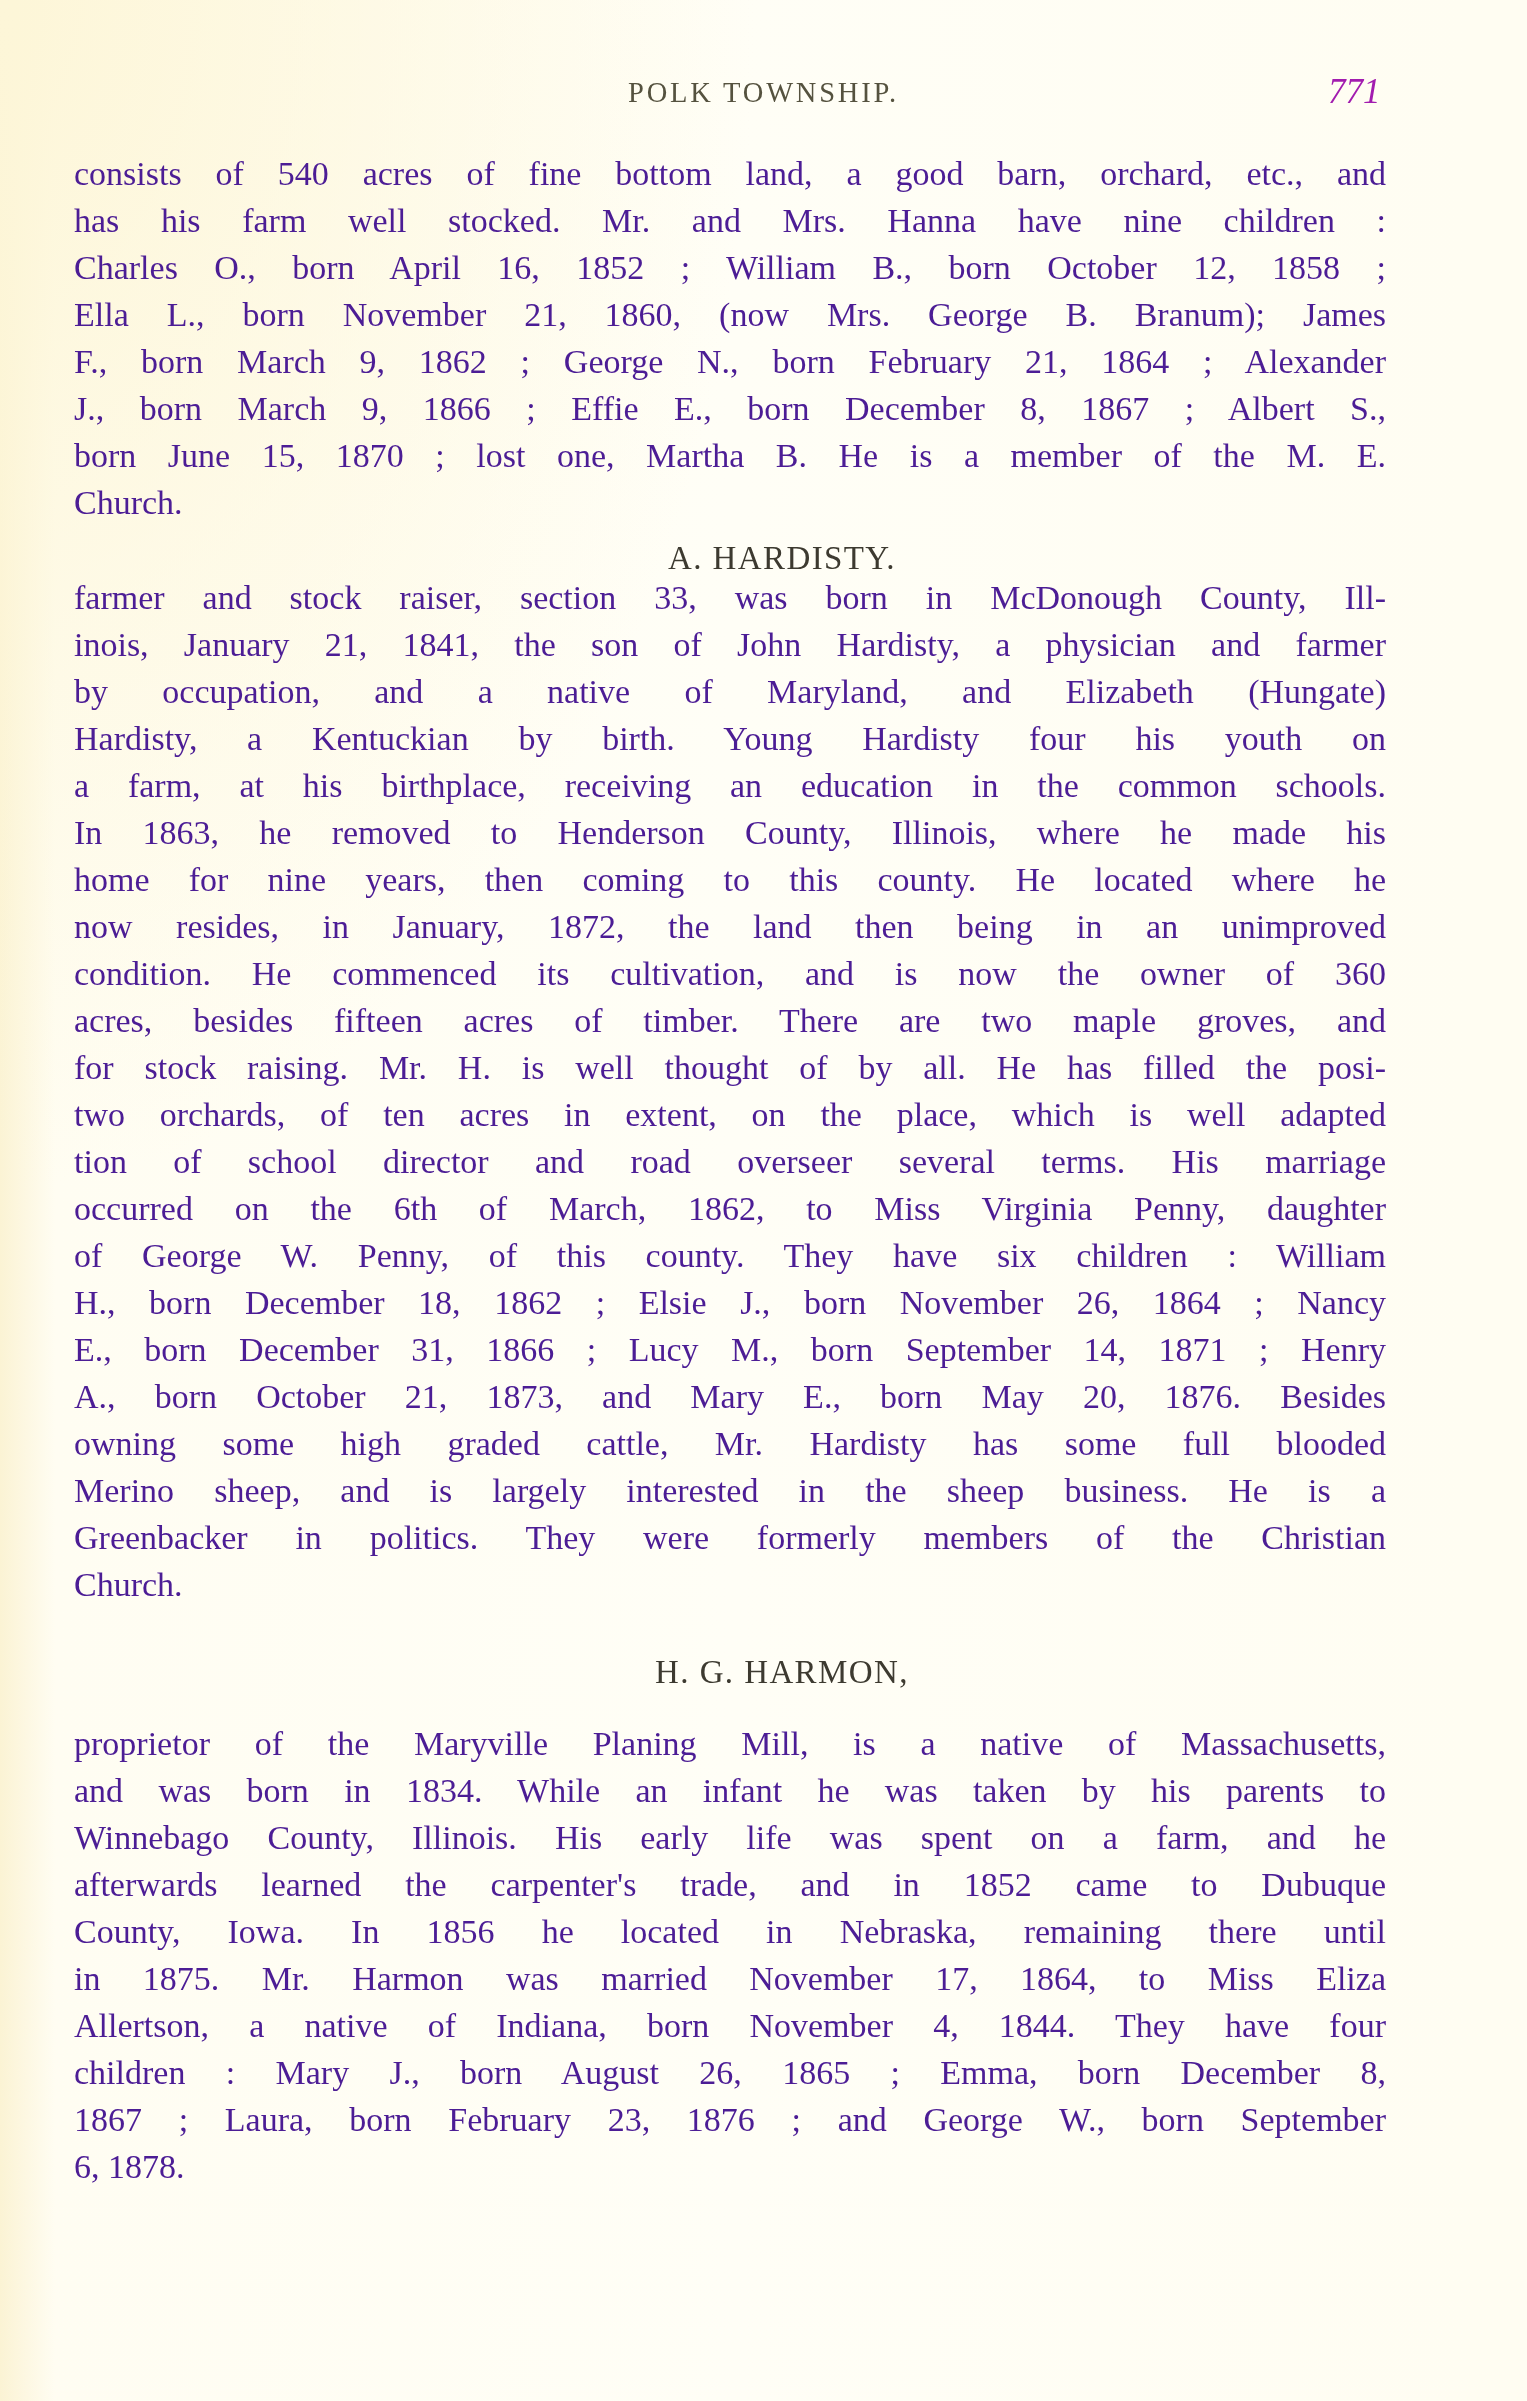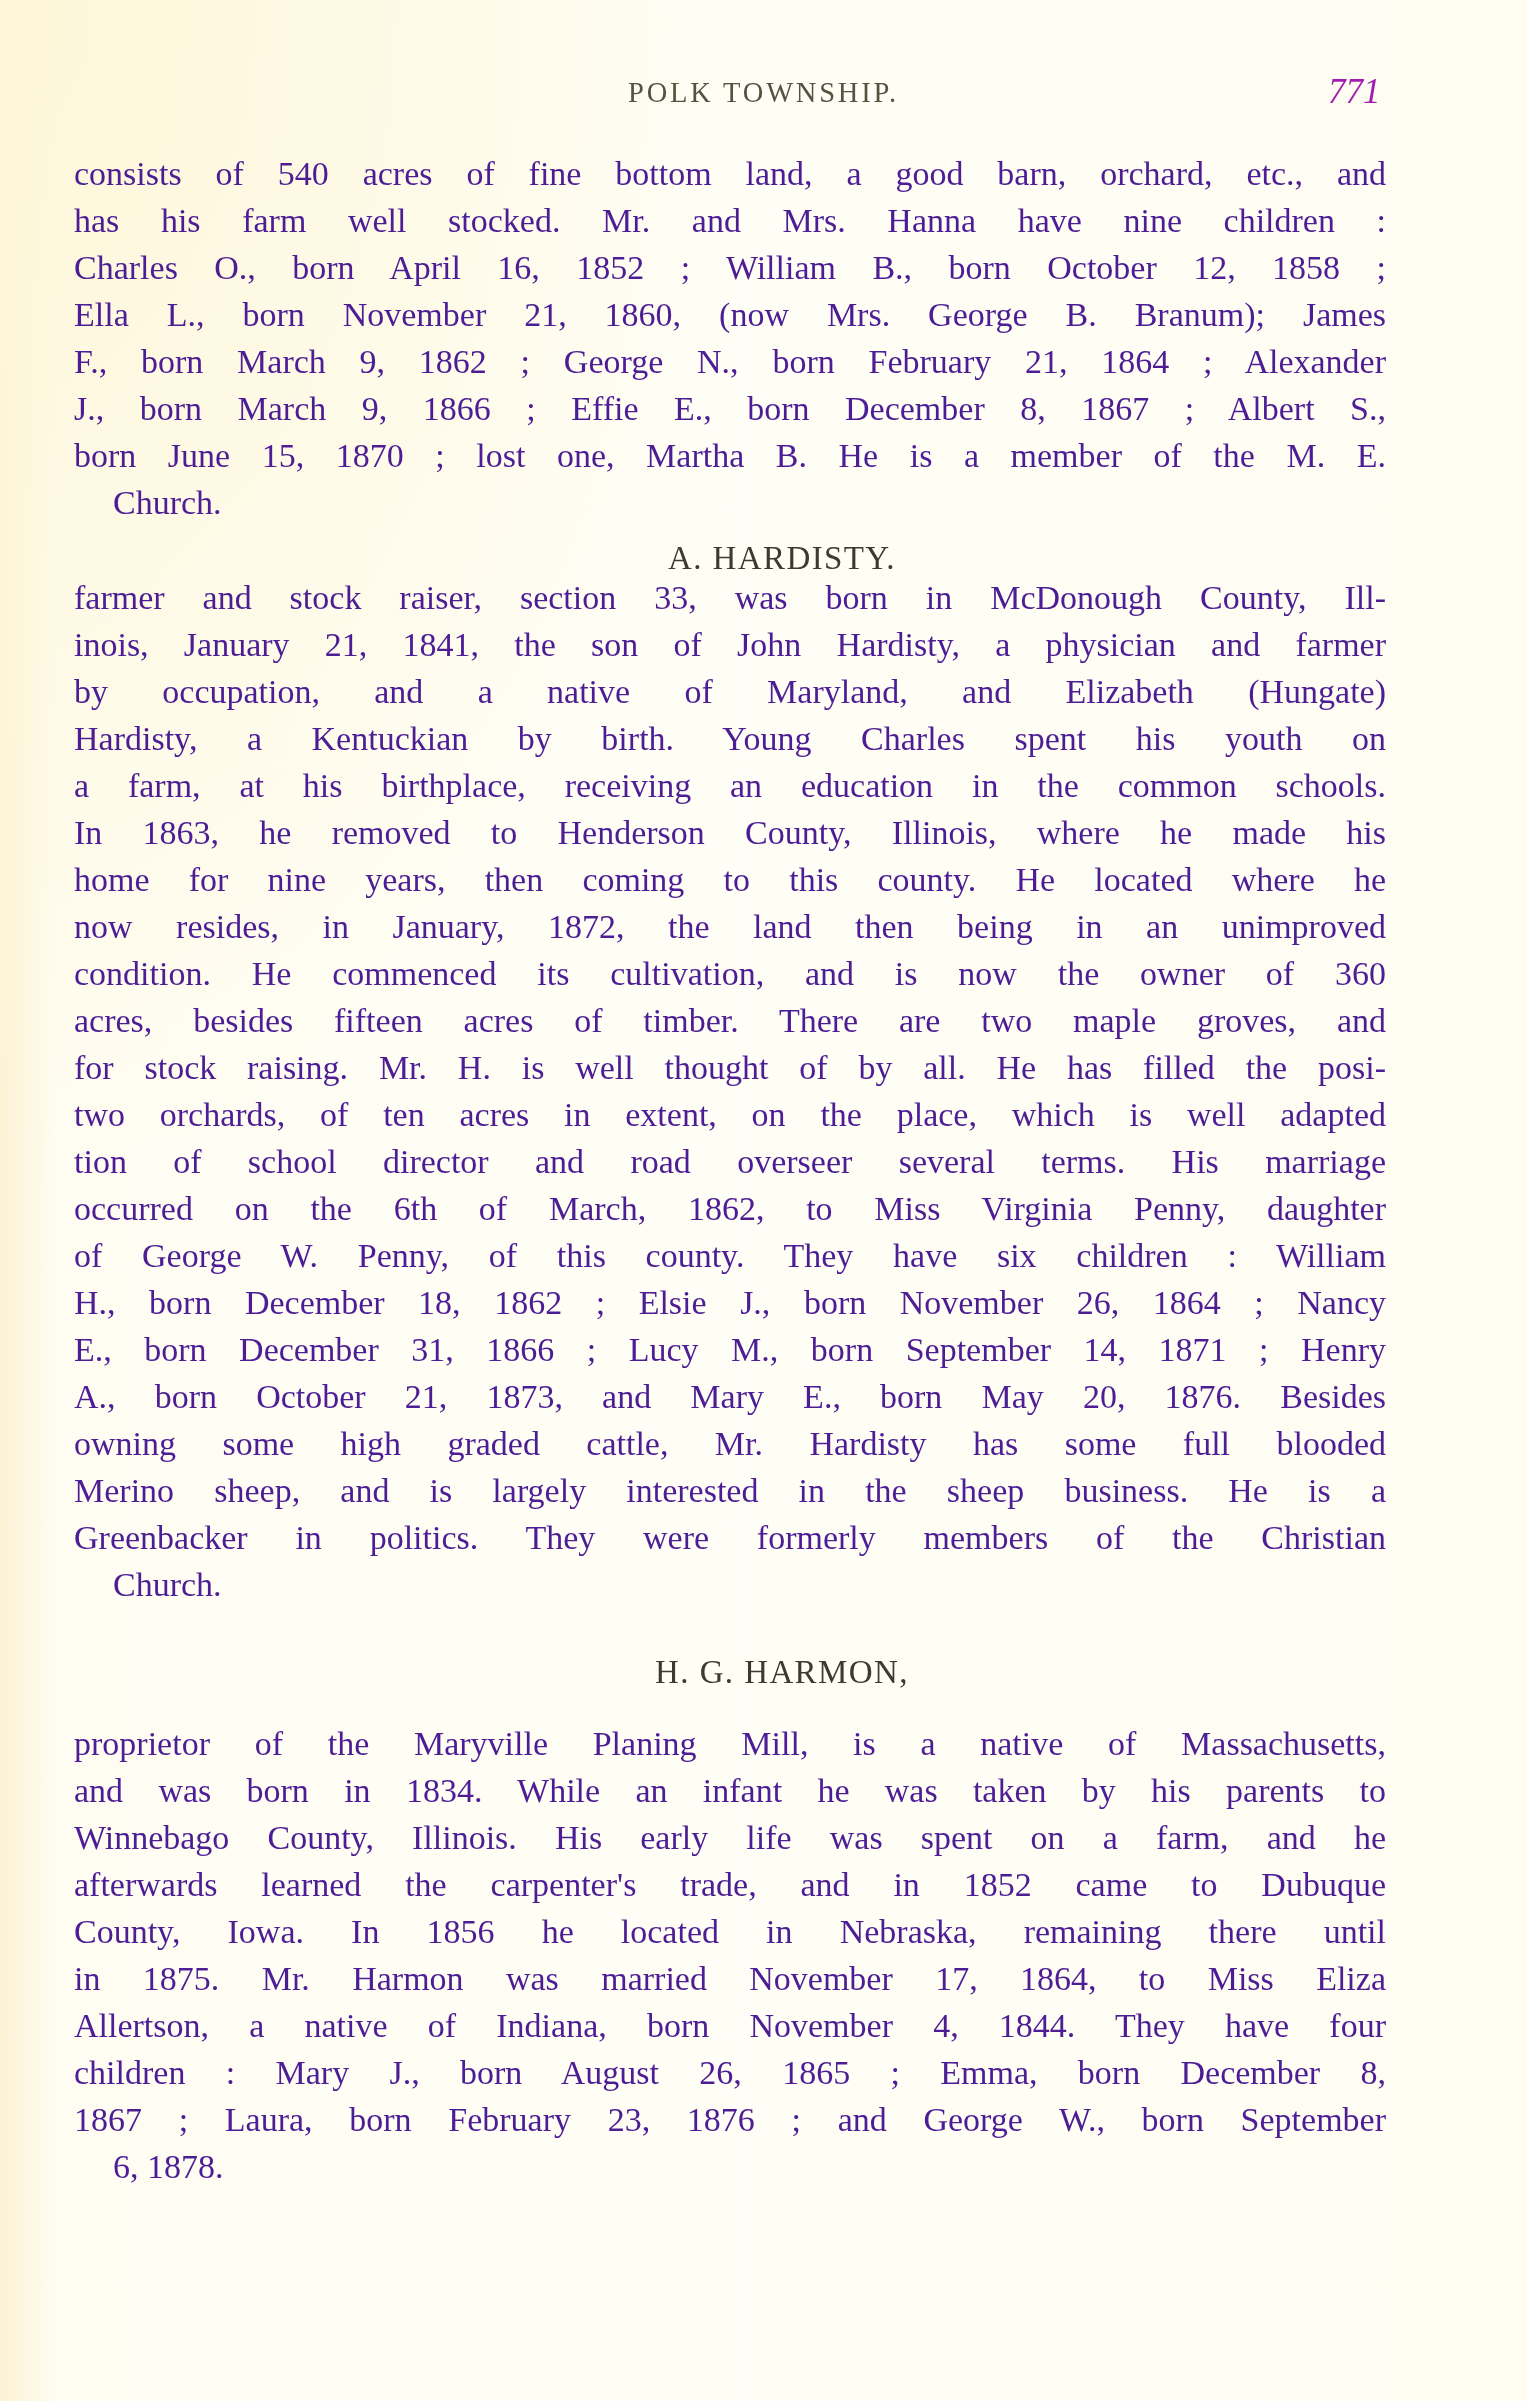--- a/index.html
+++ b/index.html
@@ -51,21 +51,20 @@
     }
     .line {
       display: block;
       white-space: nowrap;
       text-align: justify;
       text-align-last: justify;
       height: 47px;
     }
     .line.last {
       text-align-last: left;
-      margin-left: 39px;
     }
     .section-1 { top: 150px; }
     .section-2 { top: 574px; }
     .section-3 { top: 1720px; }
     .heading {
       position: absolute;
       left: 0;
       width: 1527px;
       text-align: center;
       font-size: 33px;
@@ -93,21 +92,21 @@
       <span class="line">J., born March 9, 1866 ; Effie E., born December 8, 1867 ; Albert S.,</span>
       <span class="line">born June 15, 1870 ; lost one, Martha B. He is a member of the M. E.</span>
       <span class="line last">Church.</span>
     </div>
 
   <div class="heading heading-hardisty">A. HARDISTY.</div>
   <div class="body-text section-2">
       <span class="line">farmer and stock raiser, section 33, was born in McDonough County, Ill-</span>
       <span class="line">inois, January 21, 1841, the son of John Hardisty, a physician and farmer</span>
       <span class="line">by occupation, and a native of Maryland, and Elizabeth (Hungate)</span>
-      <span class="line">Hardisty, a Kentuckian by birth. Young Charles spent his youth on</span>
+      <span class="line">Hardisty, a Kentuckian by birth. Young Hardisty four his youth on</span>
       <span class="line">a farm, at his birthplace, receiving an education in the common schools.</span>
       <span class="line">In 1863, he removed to Henderson County, Illinois, where he made his</span>
       <span class="line">home for nine years, then coming to this county. He located where he</span>
       <span class="line">now resides, in January, 1872, the land then being in an unimproved</span>
       <span class="line">condition. He commenced its cultivation, and is now the owner of 360</span>
       <span class="line">acres, besides fifteen acres of timber. There are two maple groves, and</span>
       <span class="line">for stock raising. Mr. H. is well thought of by all. He has filled the posi-</span>
       <span class="line">two orchards, of ten acres in extent, on the place, which is well adapted</span>
       <span class="line">tion of school director and road overseer several terms. His marriage</span>
       <span class="line">occurred on the 6th of March, 1862, to Miss Virginia Penny, daughter</span>

